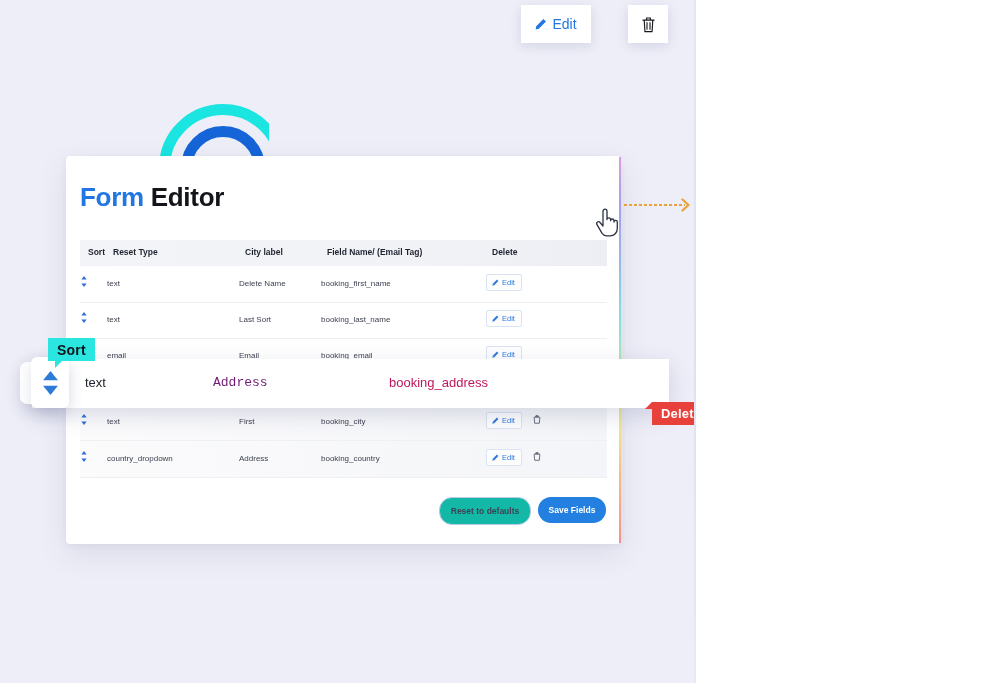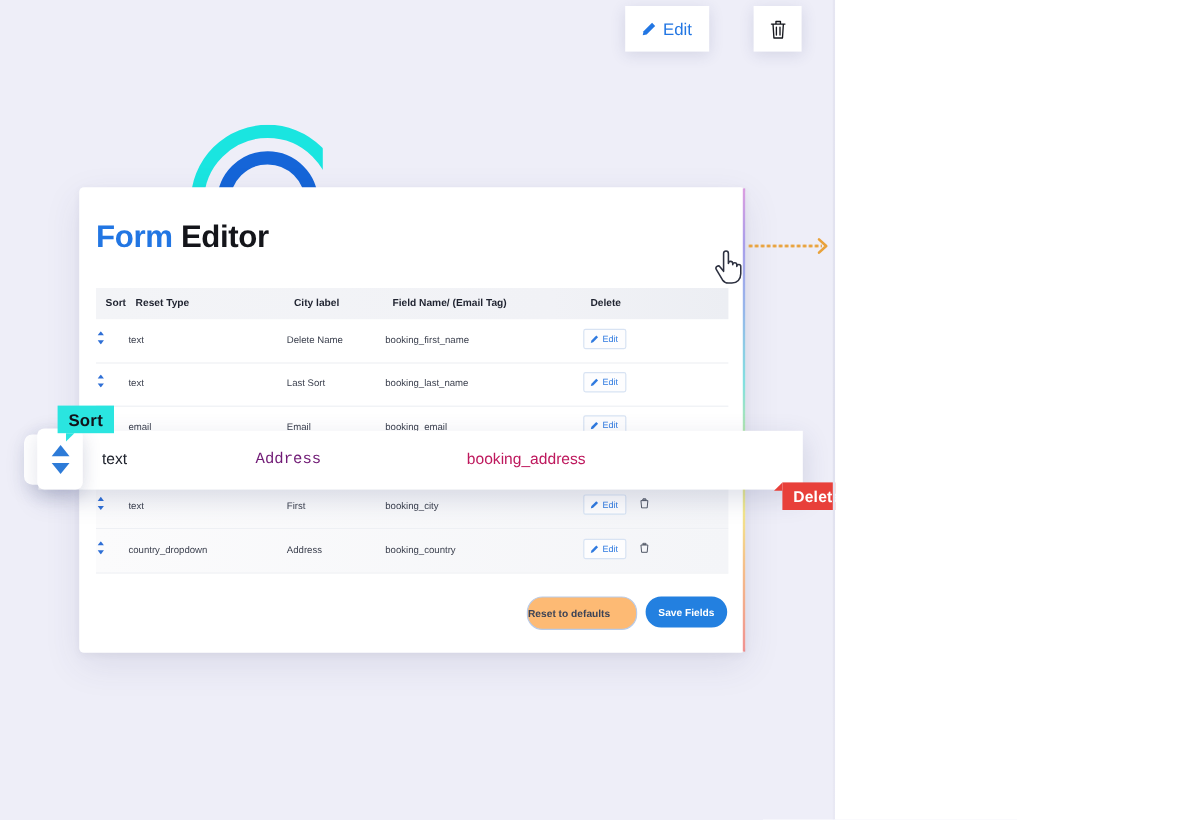--- a/index.html
+++ b/index.html
@@ -168,22 +168,22 @@
   }
   #delete-badge .lbl{font-size:13px;font-weight:700;color:#fff;letter-spacing:.2px;}
   #delete-badge:before{
     content:"";position:absolute;left:-7px;top:0;
     border-right:7px solid #e8403a;border-top:7px solid transparent;
   }
 
   
   #btn-reset{
     position:absolute;left:373px;top:341px;width:90px;height:26px;
-    border:1px solid #b9cbe8;border-radius:13px;background:#fdba74;
-    display:flex;align-items:center;
+    border:1px solid #b9cbe8;border-radius:13px;background:#14b8a6;
+    display:flex;align-items:center;justify-content:center;
   }
   #btn-reset .lbl{font-size:8.5px;color:#3c4356;font-weight:700;}
   #btn-save{
     position:absolute;left:472px;top:341px;width:68px;height:26px;
     border-radius:13px;background:#2380e0;
     display:flex;align-items:center;justify-content:center;
   }
   #btn-save .lbl{font-size:8.5px;color:#fff;font-weight:700;}
 
   

